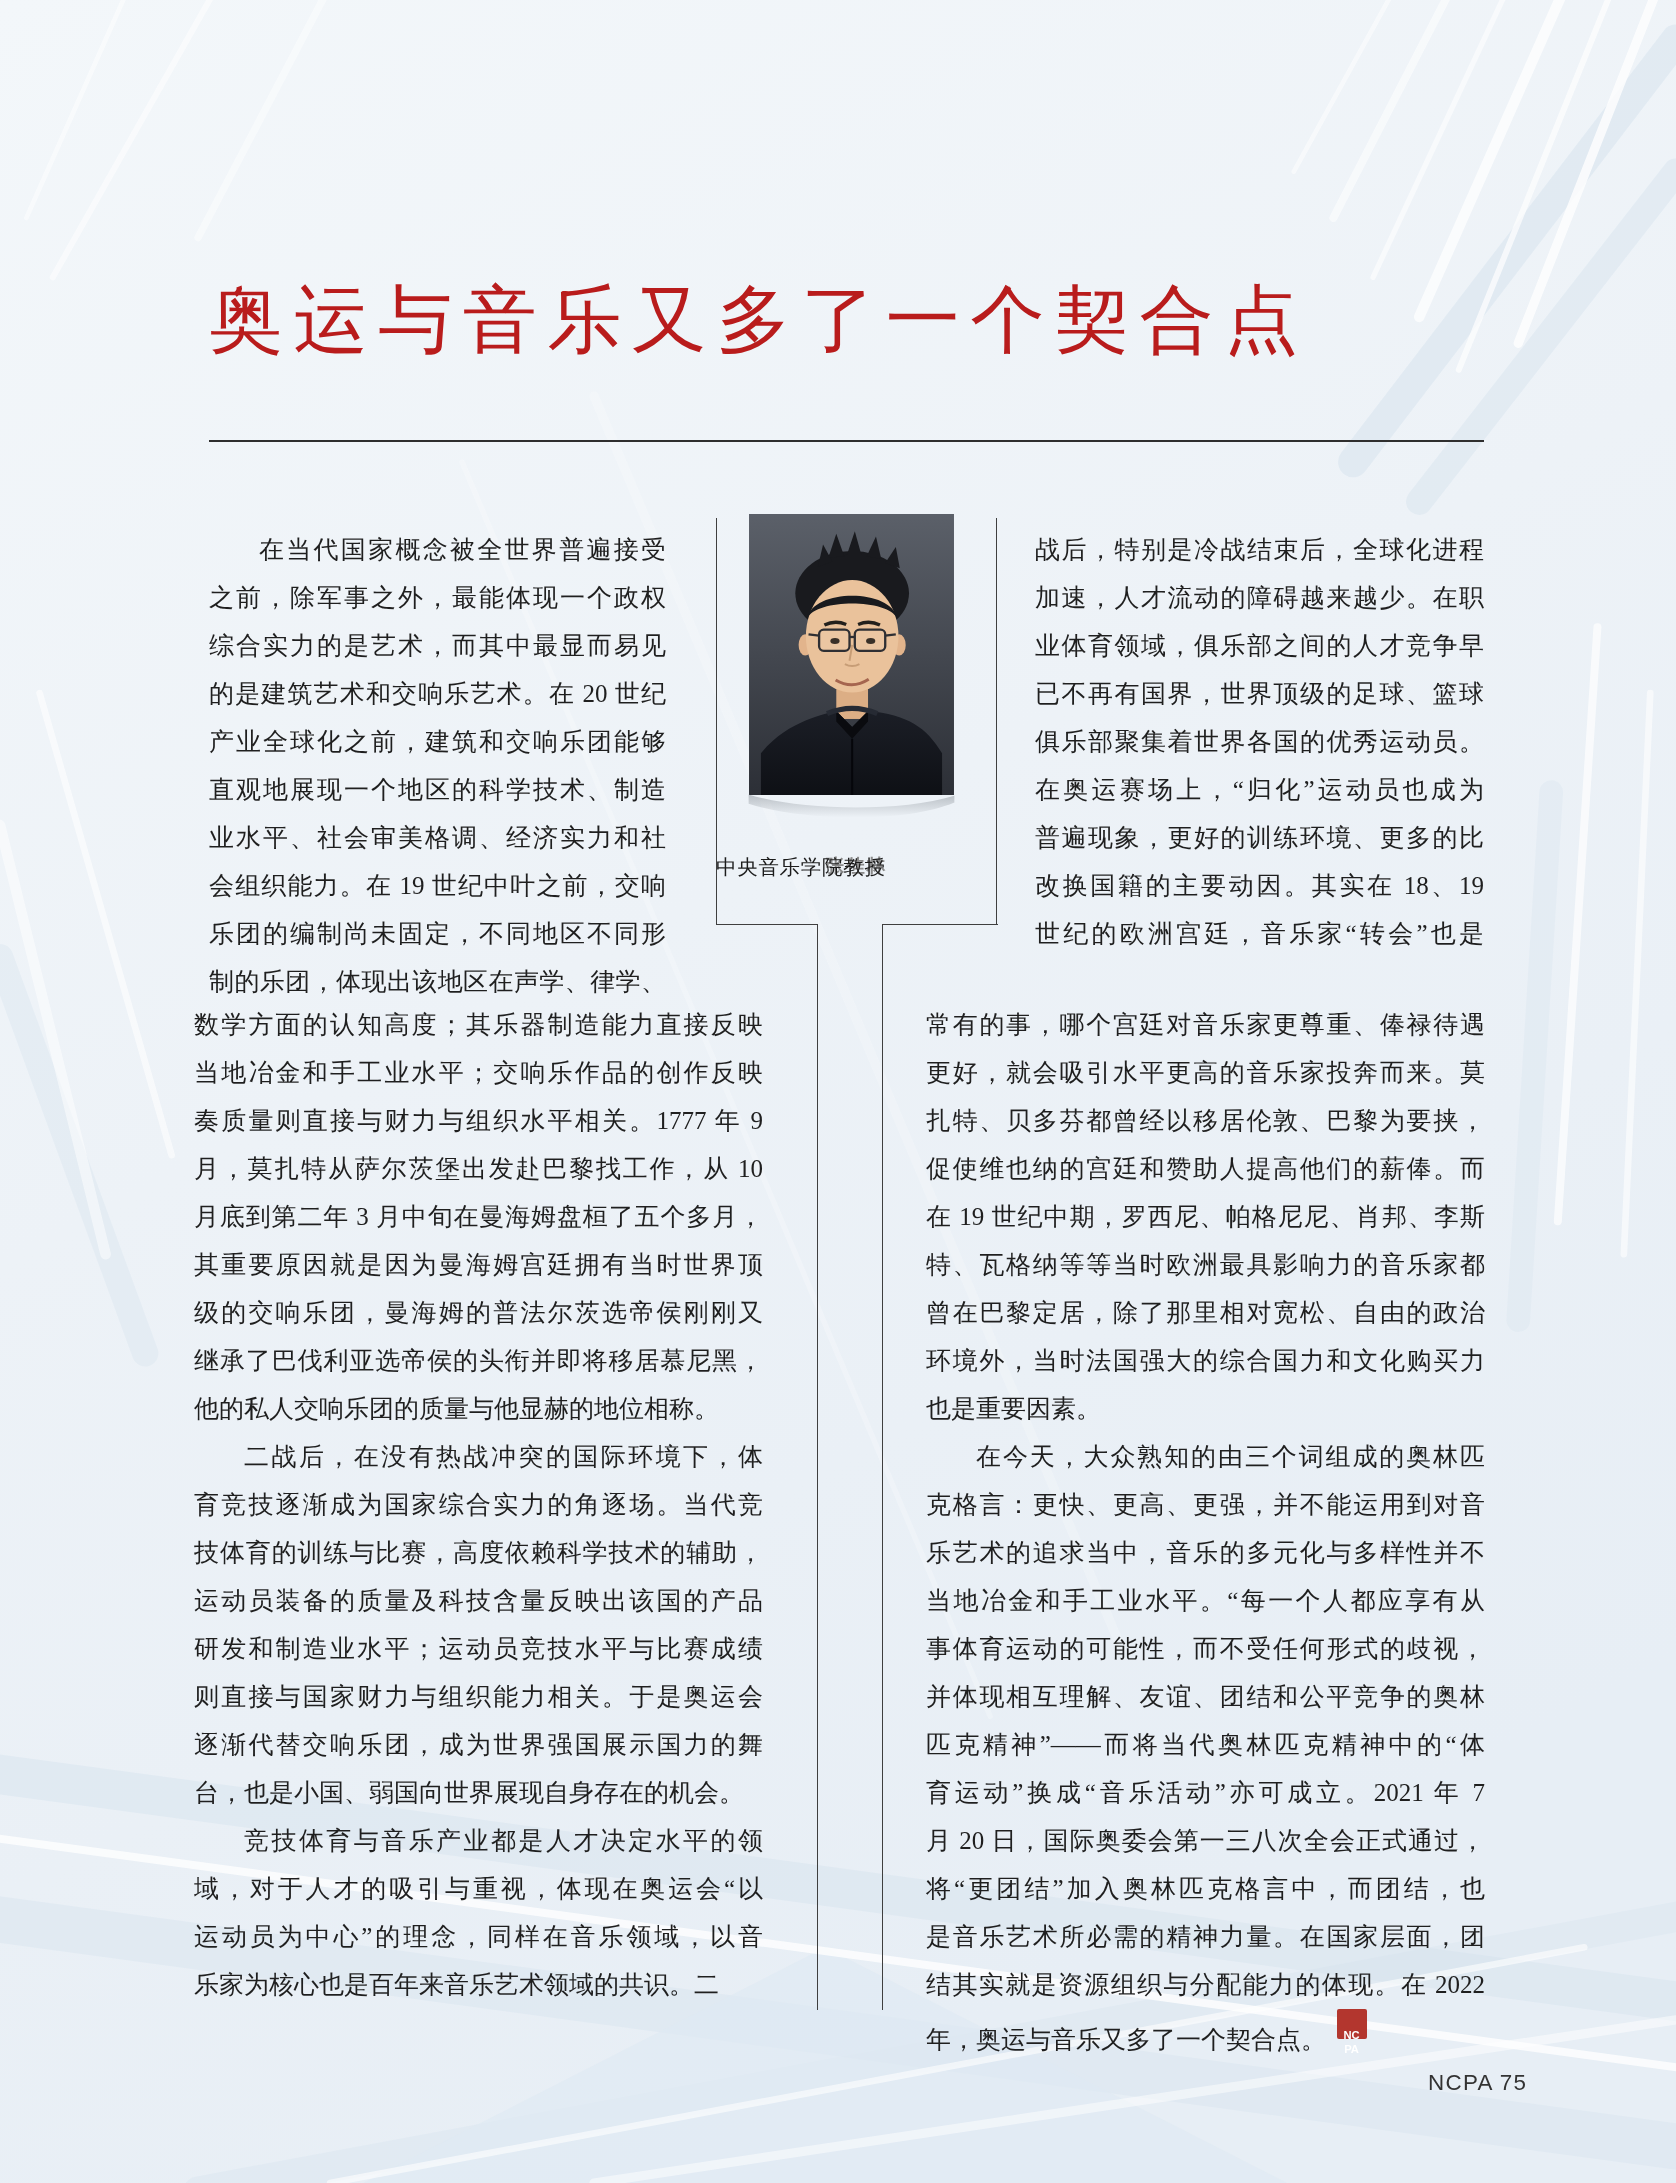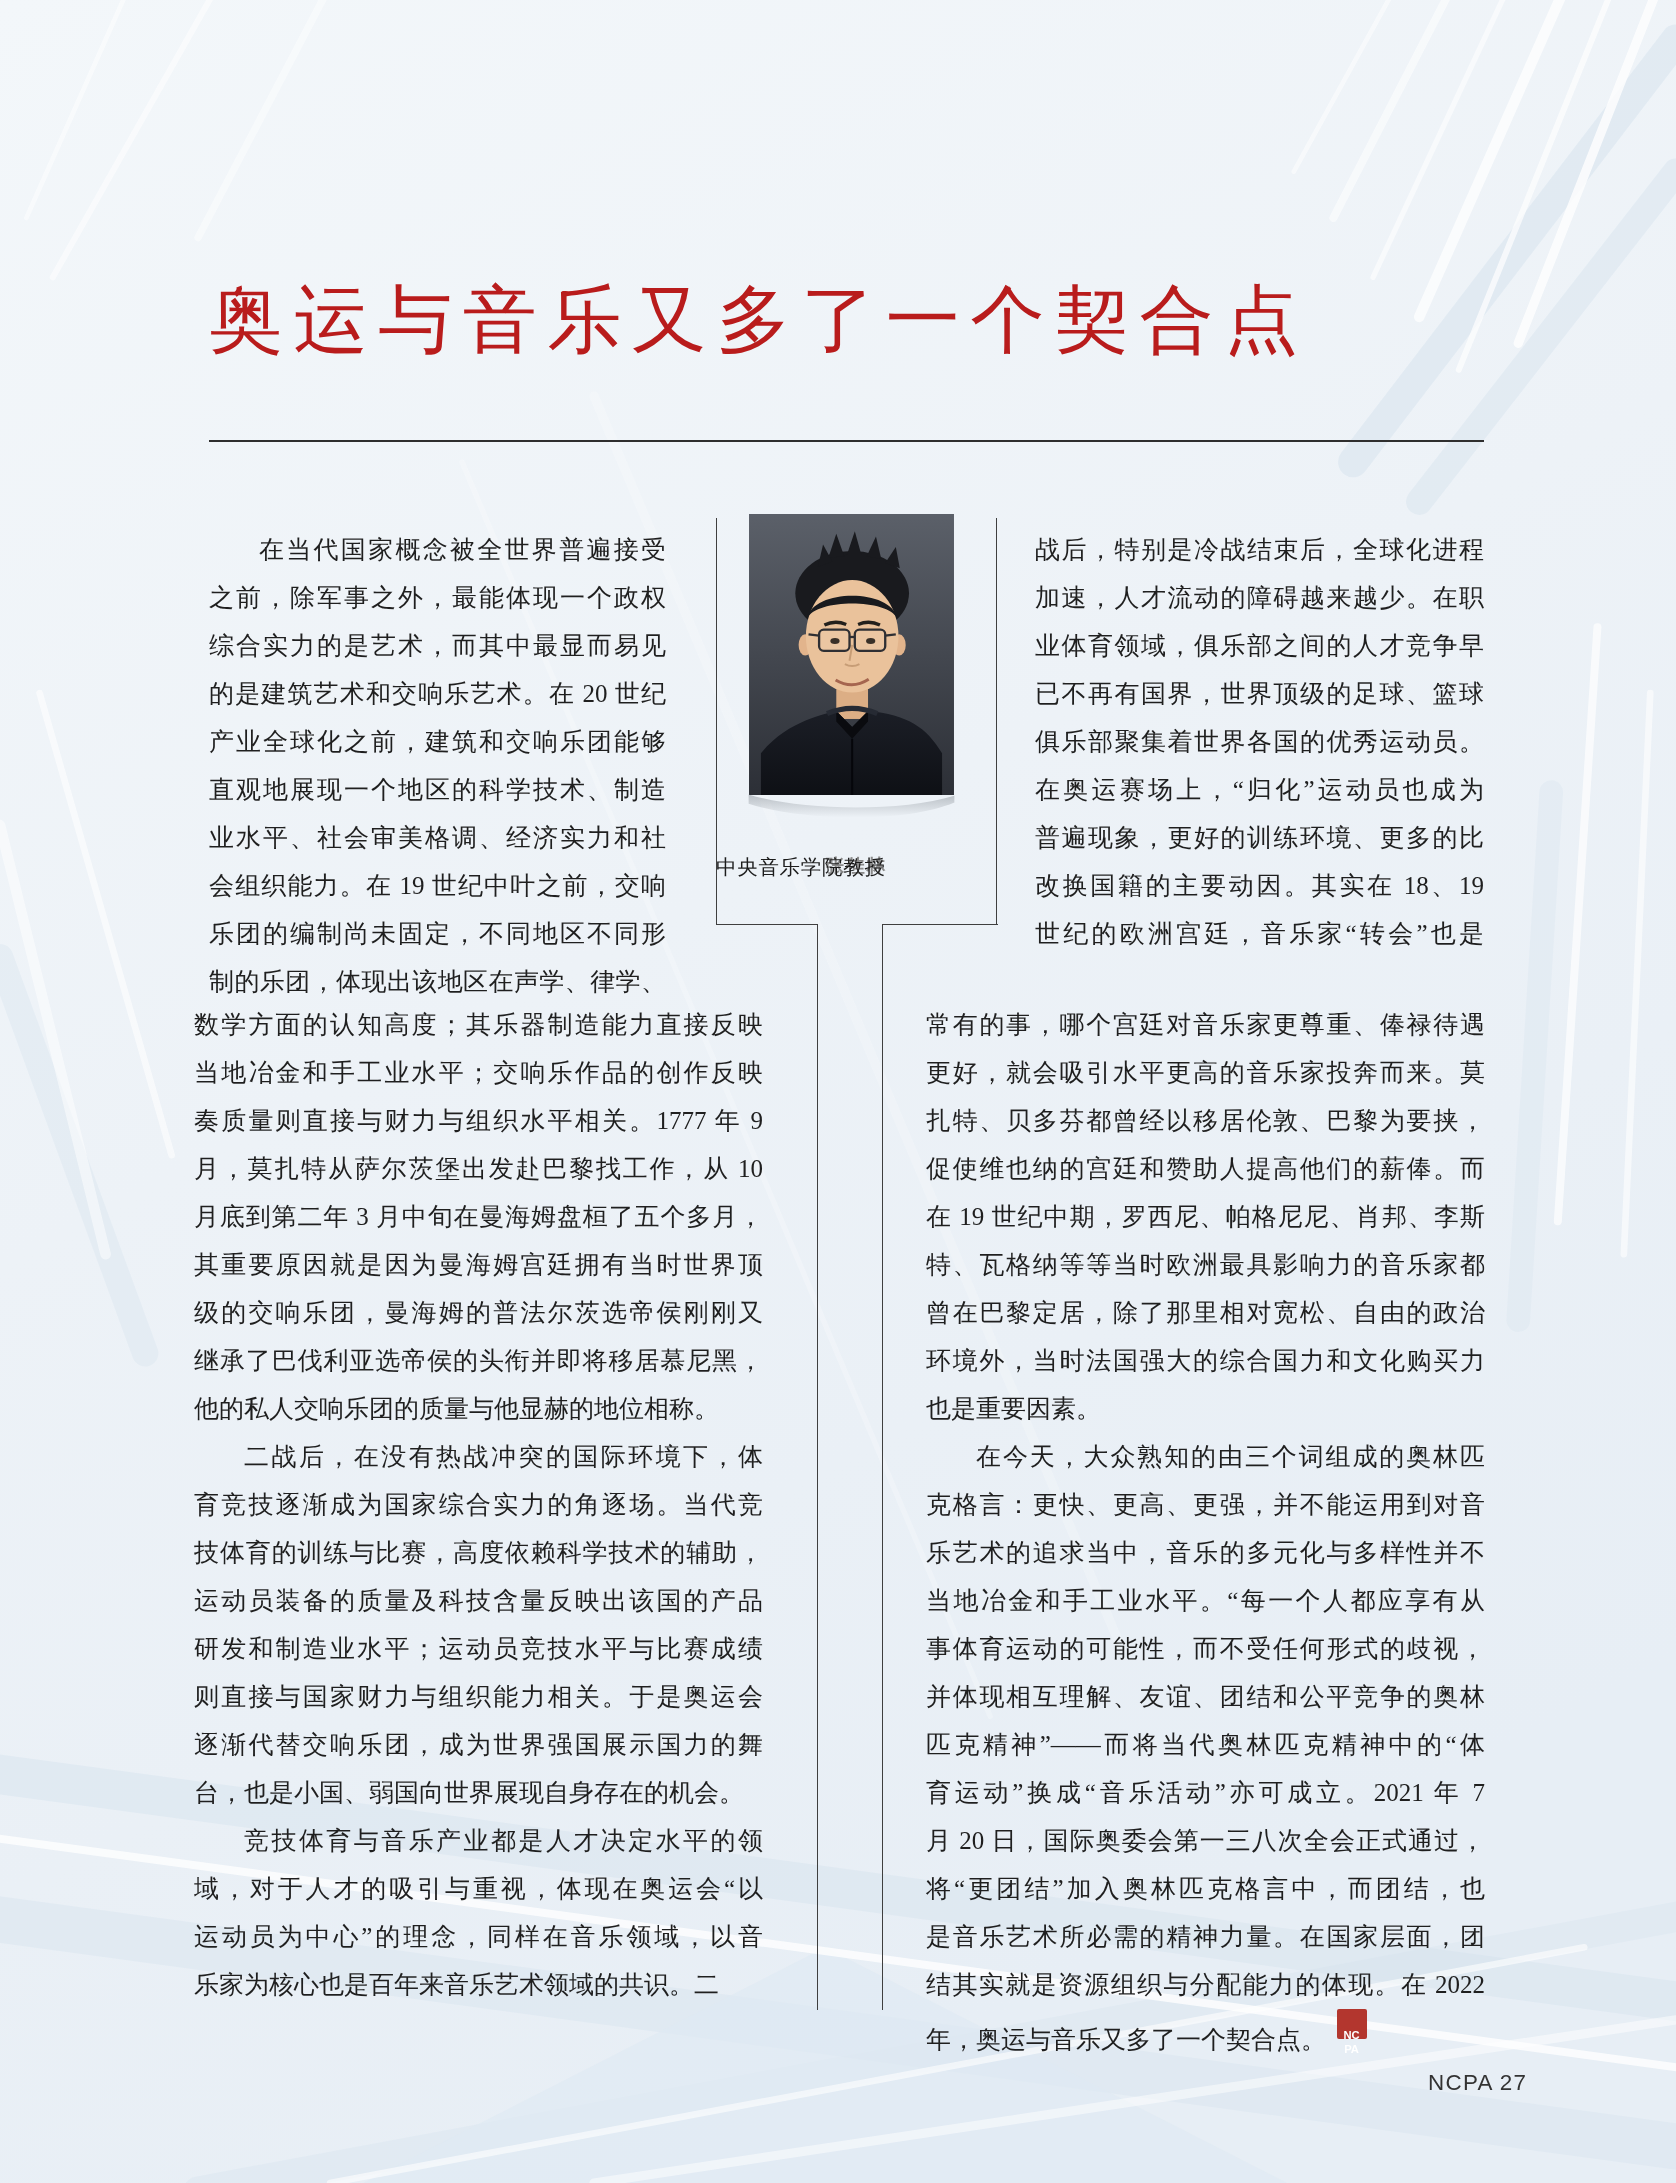--- a/index.html
+++ b/index.html
@@ -221,15 +221,15 @@
     </linearGradient>
   </defs>
   <path d="M4,2 C80,26 230,30 316,4 L316,14 C240,46 84,42 4,16 Z" fill="url(#curl)"></path>
 </svg>
 
 <div class="layer author-name">张佳林</div>
 <div class="layer author-title">中央音乐学院教授</div>
 
 <div class="layer footer">
   <span>NCPA</span>
-  <span>27</span>
+  <span>75</span>
 </div>
 
 
 </body></html>

